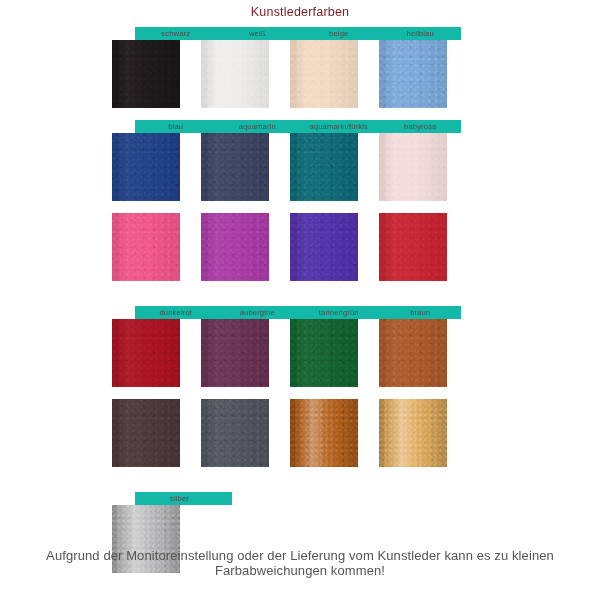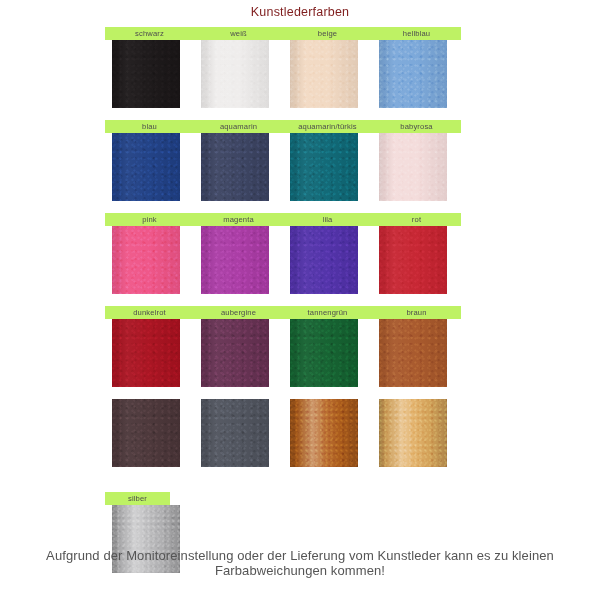--- a/index.html
+++ b/index.html
@@ -36,26 +36,27 @@
   }
 
   .swatch-row {
     position: relative;
     height: 93px;
   }
 
   .row-label-band {
     position: relative;
     height: 13px;
-    background: #bef264;
+    background: #14b8a6;
     display: flex;
     align-items: flex-end;
+    margin-left: 30px;
   }
   .row-label-band.partial {
-    width: 65px;
+    width: 97px;
   }
 
   .label-cell {
     width: 89px;
     text-align: center;
     font-size: 7.6px;
     color: #4d4d4d;
     letter-spacing: 0.15px;
     line-height: 13px;
     white-space: nowrap;
@@ -199,26 +200,20 @@
         </div>
         <div class="swatch-cell">
           <div class="swatch" style="background: rgb(244, 220, 219);">
             <div class="shade"></div>
             <div class="tex"></div>
           </div>
         </div>
       </div>
     </div>
     <div class="swatch-row">
-      <div class="row-label-band">
-        <div class="label-cell">pink</div>
-        <div class="label-cell">magenta</div>
-        <div class="label-cell">lila</div>
-        <div class="label-cell">rot</div>
-      </div>
       <div class="swatch-strip">
         <div class="swatch-cell">
           <div class="swatch" style="background: rgb(239, 84, 135);">
             <div class="shade"></div>
             <div class="tex"></div>
           </div>
         </div>
         <div class="swatch-cell">
           <div class="swatch" style="background: rgb(169, 58, 164);">
             <div class="shade"></div>

